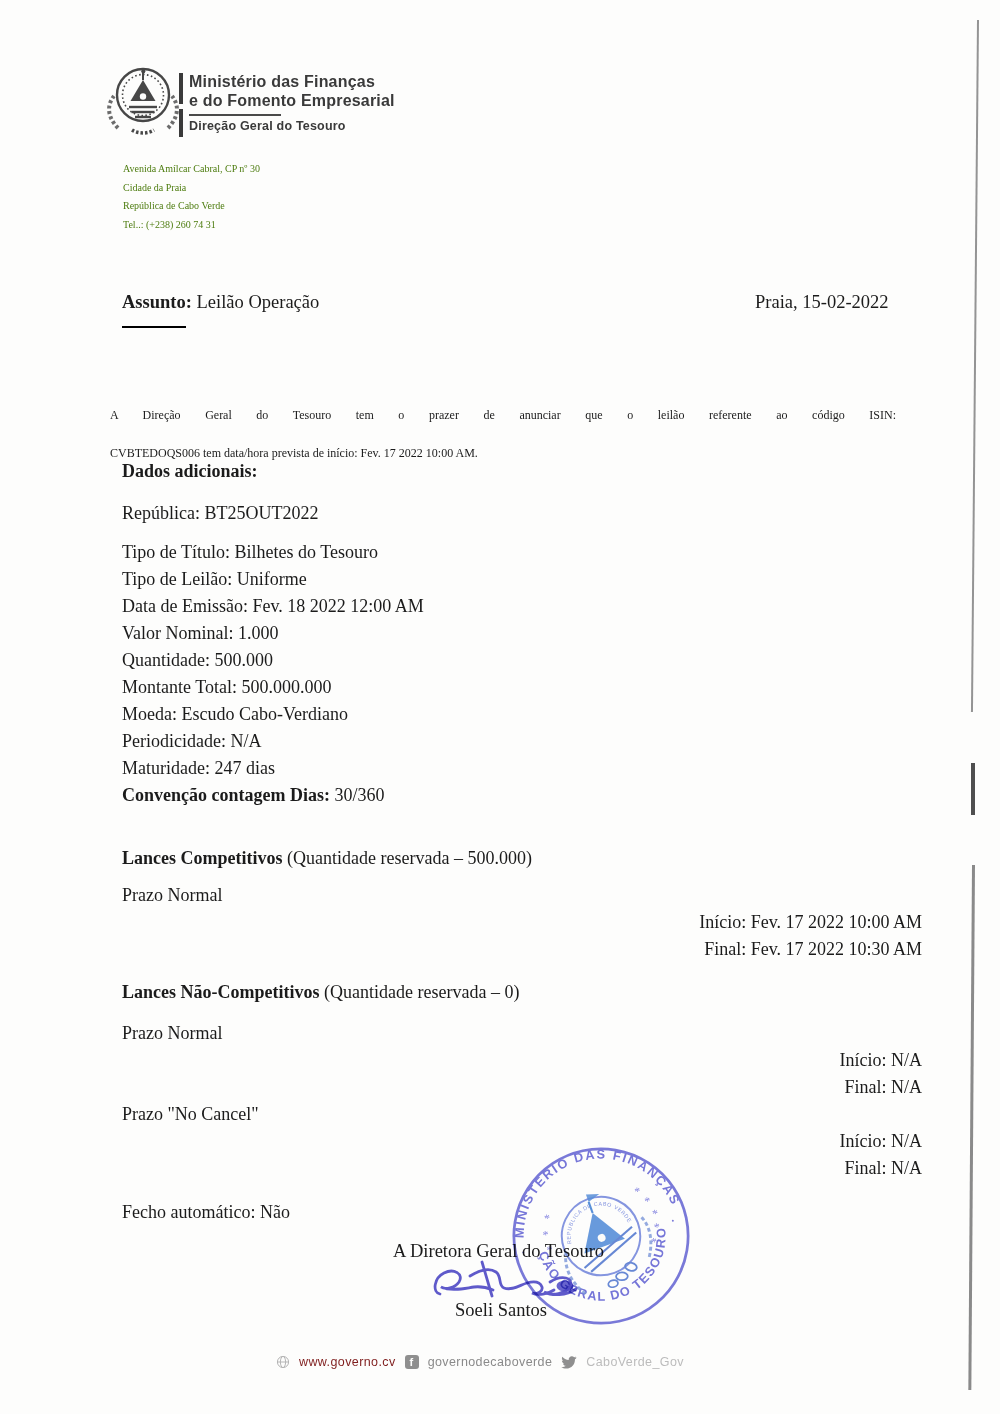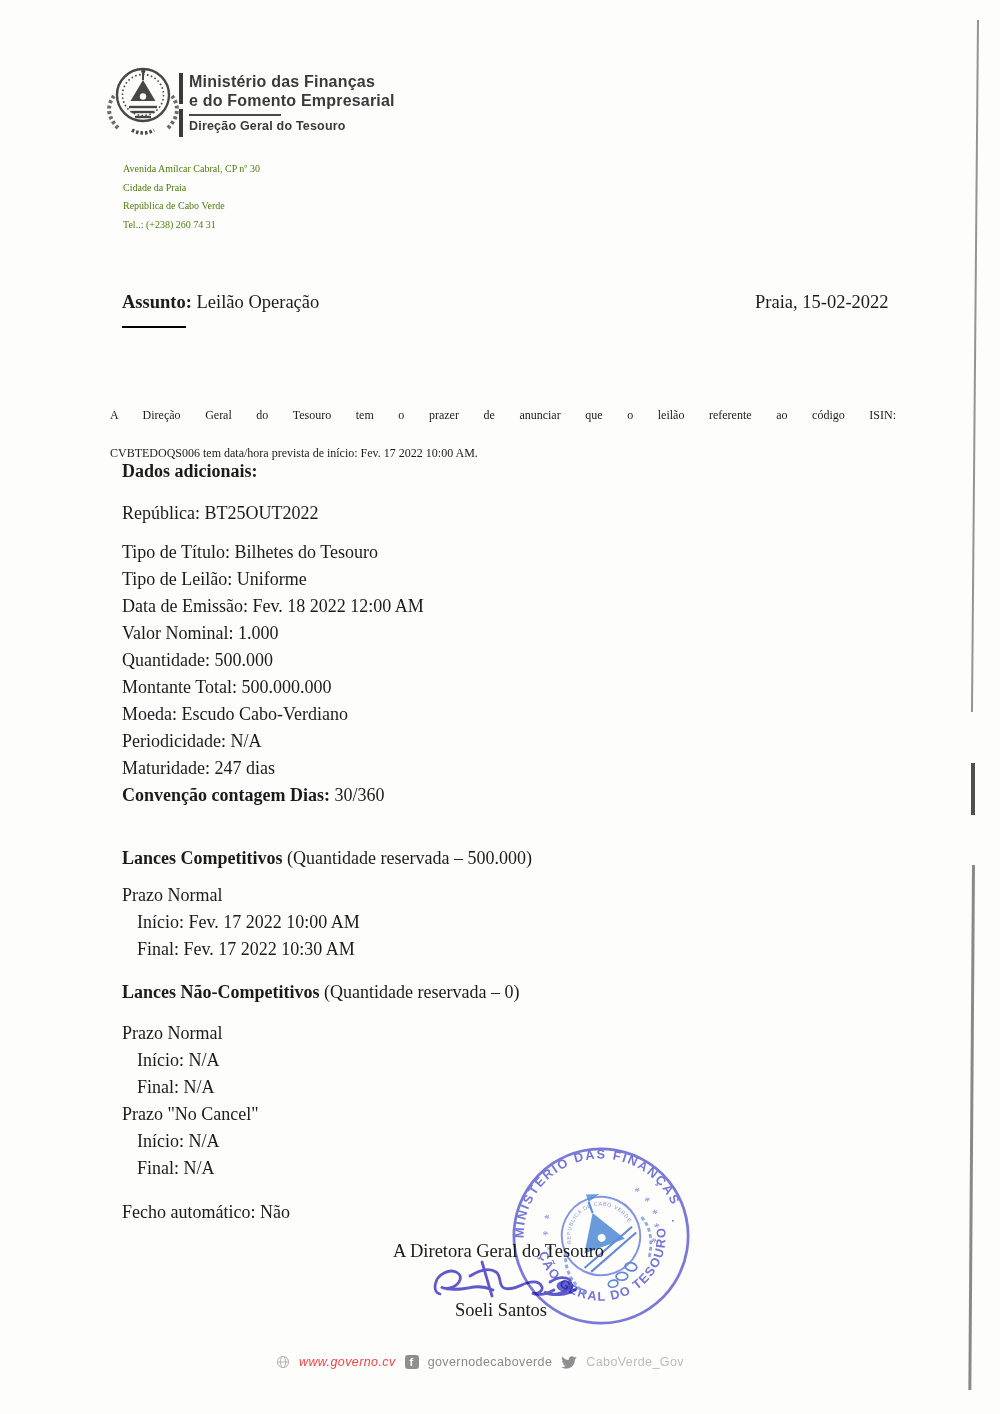--- a/index.html
+++ b/index.html
@@ -24,37 +24,37 @@
   .subject .sep{font-weight:bold;}
   .dateline{position:absolute;left:755px;top:292px;font-size:18.5px;}
   
   .bodytext{position:absolute;left:110px;top:352px;width:786px;font-size:12px;margin-top:48px;}
   .bodytext .l1{line-height:30px;text-align:justify;text-align-last:justify;}
   .bodytext .l2{line-height:30px;margin-top:8px;}
   
   .main{position:absolute;left:122px;top:458px;width:800px;font-size:18px;}
   .line{line-height:27px;}
   .bold{font-weight:bold;}
-  .indent{padding-left:15px;}
+  .indent{padding-left:15px;text-align:right;}
   .designacao{margin-top:15px;}
   .list{margin-top:12px;}
   .lances1{margin-top:36px;}
   .grp1{margin-top:10px;}
   .lnc{margin-top:16px;}
   .grp2{margin-top:14px;}
   .fecho{margin-top:17px;}
   
   .sig-title{position:absolute;left:393px;top:1241px;font-size:18.5px;z-index:2;}
   .sig-name{position:absolute;left:455px;top:1300px;font-size:18.5px;z-index:2;}
   .sig-svg{position:absolute;left:430px;top:1254px;z-index:3;pointer-events:none;}
   .stamp-svg{position:absolute;left:508px;top:1143px;z-index:4;mix-blend-mode:multiply;opacity:.92;pointer-events:none;}
   
   .footer{position:absolute;left:276px;top:1355px;display:flex;align-items:center;gap:9px;
     font-family:"Liberation Sans","DejaVu Sans",sans-serif;font-size:12.5px;color:#9a9a9a;letter-spacing:.4px;}
-  .footer .site{color:#ef4444;font-style:italic;}
+  .footer .site{color:#7f1d1d;}
   .footer .fb{color:#8a8a8a;text-align:center;}
   .footer .tw{color:#bcbcbc;}
   .fb-box{width:14px;height:14px;border-radius:3px;background:#8f8f8f;color:#fdfdfc;
     font:bold 11px/14px "Liberation Sans",sans-serif;text-align:center;}
   
   .scan{position:absolute;background:#8f8f8f;}
   .scan.a{left:977px;top:20px;width:2px;height:692px;transform:rotate(.5deg);transform-origin:top center;background:#949494;}
   .scan.b{left:971px;top:763px;width:4px;height:52px;background:#4f4f4f;}
   .scan.c{left:972px;top:865px;width:2.5px;height:525px;transform:rotate(.4deg);transform-origin:top center;background:#8a8a8a;}
 </style>

